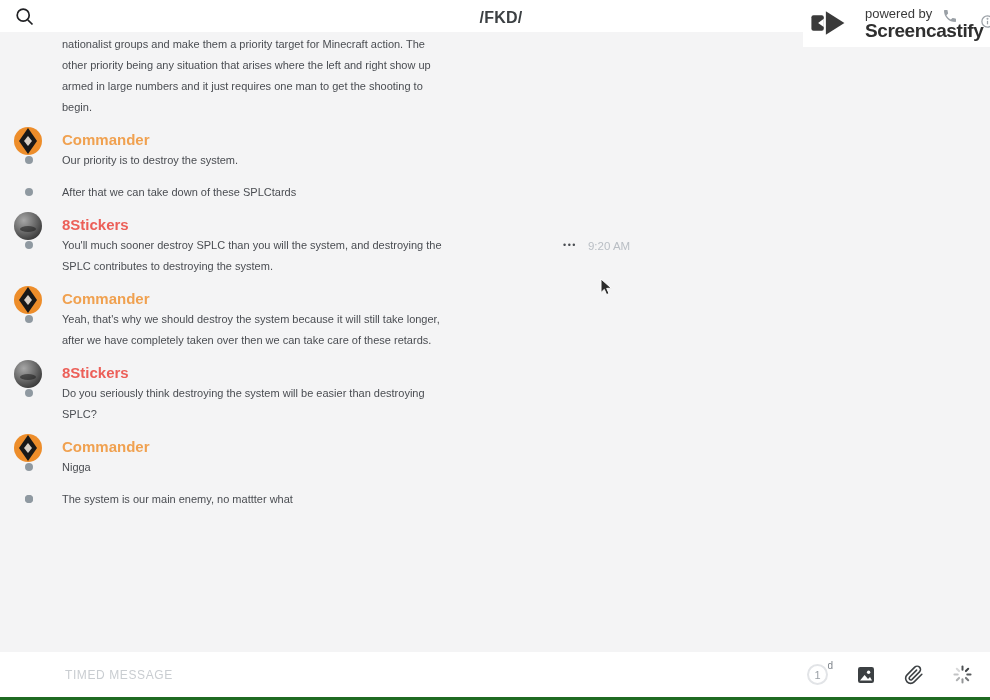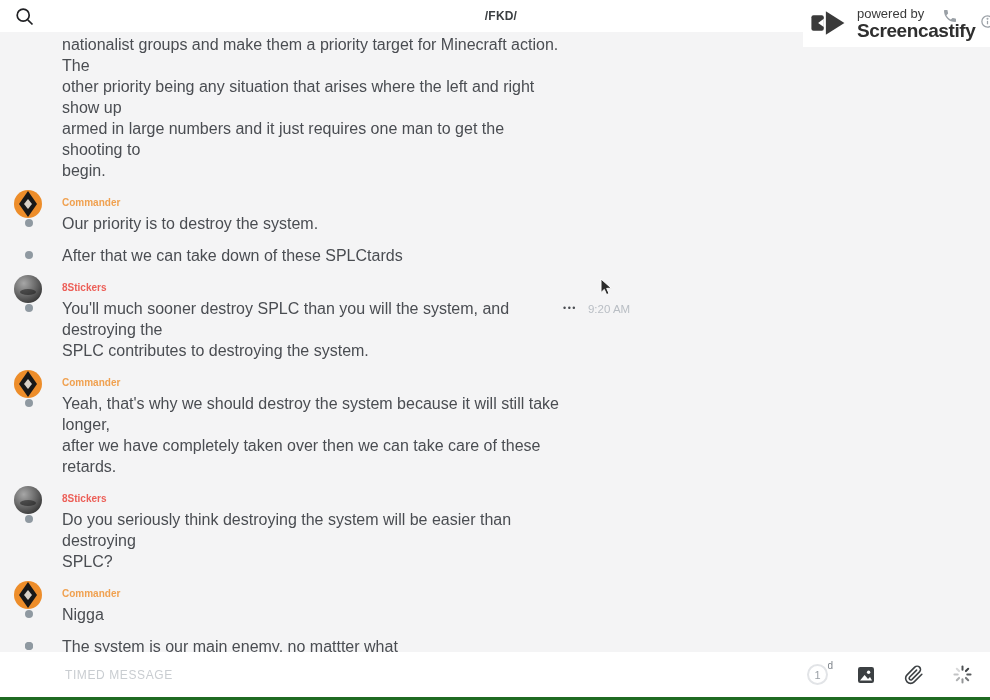--- a/index.html
+++ b/index.html
@@ -3,49 +3,49 @@
 <meta charset="utf-8">
 <style>
   * { margin:0; padding:0; box-sizing:border-box; }
   body { font-family:"Liberation Sans","DejaVu Sans",sans-serif; background:#ffffff; }
   .app { position:relative; width:990px; height:700px; overflow:hidden; background:#ffffff; }
 
   
   .topbar { position:absolute; top:0; left:0; right:0; height:32px; background:#ffffff; z-index:3; }
   .search-btn { position:absolute; left:15px; top:7px; width:20px; height:20px; cursor:pointer; }
   .page-title { position:absolute; left:12px; right:0; top:9px; text-align:center;
-                font-size:12px; font-weight:700; color:#3c4043; letter-spacing:.2px; }
+                font-size:16px; font-weight:700; color:#3c4043; letter-spacing:.2px; }
 
   
   .watermark { position:absolute; top:0; right:0; width:187px; height:47px; background:#ffffff;
-               z-index:6; display:flex; align-items:center; padding-left:7px; overflow:visible; }
+               z-index:6; display:flex; align-items:center; padding-left:7px; overflow:visible;gap:8px; }
   .wm-text { margin-left:5px; white-space:nowrap; }
   .wm-powered { font-size:13px; color:#3a3a3a; line-height:14px; }
   .wm-brand { font-size:19px; font-weight:700; color:#2f2f2f; letter-spacing:-.4px; line-height:19px; }
   .wm-phone { position:absolute; right:32px; top:8px; }
   .wm-info  { position:absolute; right:-5px; top:14px; }
 
   
   .chat { position:absolute; top:32px; left:0; right:0; height:620px; background:#f4f4f5;
           overflow:hidden; padding-top:2px; }
   .group { position:relative; padding-left:62px; padding-right:60px; margin-bottom:8px; }
   .group-header { position:relative; height:21px; margin-bottom:0; }
   .avatar { position:absolute; left:-48px; top:-2px; width:28px; height:28px; border-radius:50%; cursor:pointer; }
   .avatar.commander { background:#ed8d2a; }
   .avatar.commander::before { content:""; position:absolute; left:5px; top:1px; width:18px; height:26px;
        background:#181818; clip-path:polygon(50% 0,100% 50%,50% 100%,0 50%); }
   .avatar.commander::after { content:""; position:absolute; left:10px; top:9px; width:8px; height:10px;
        background:#d8d0c6; clip-path:polygon(50% 0,100% 50%,50% 100%,0 50%); }
   .avatar.eightball { background:radial-gradient(circle at 35% 30%, #a7a7a7, #696969 45%, #3a3a3a 78%); }
   .avatar.eightball::after { content:""; position:absolute; left:6px; top:14px; width:16px; height:6px;
        border-radius:50%; background:rgba(25,25,25,.55); }
-  .username { font-size:10px; font-weight:700; line-height:21px; cursor:pointer;text-align:right; }
+  .username { font-size:15px; font-weight:700; line-height:21px; cursor:pointer;text-align:right; }
   .message { position:relative; margin-bottom:11px; }
   .bullet { position:absolute; left:-37px; top:6px; width:8px; height:8px; border-radius:50%; background:#8f99a1; }
-  .msg-text { font-size:16px; line-height:21px; color:#4a4d52; white-space:pre-line; max-width:505px; }
+  .msg-text { font-size:11px; line-height:21px; color:#4a4d52; white-space:pre-line; max-width:505px; }
   .msg-meta { position:absolute; left:501px; top:0; display:flex; align-items:center; gap:11px; height:21px; }
   .menu-dots { color:#4a4d52; font-size:9px; letter-spacing:1.5px; cursor:pointer; line-height:21px; }
   .timestamp { color:#b9bec4; font-size:11.5px; white-space:nowrap; }
 
   
   .composer { position:absolute; left:0; right:0; bottom:3px; height:45px; background:#ffffff;
               display:flex; align-items:center; padding:0 18px 0 65px; z-index:4; }
   .composer input { flex:1; border:none; outline:none; background:transparent;
                     font-family:inherit; font-size:12px; letter-spacing:.6px; color:#555; }
   .composer input::placeholder { color:#c9cdd1; }

